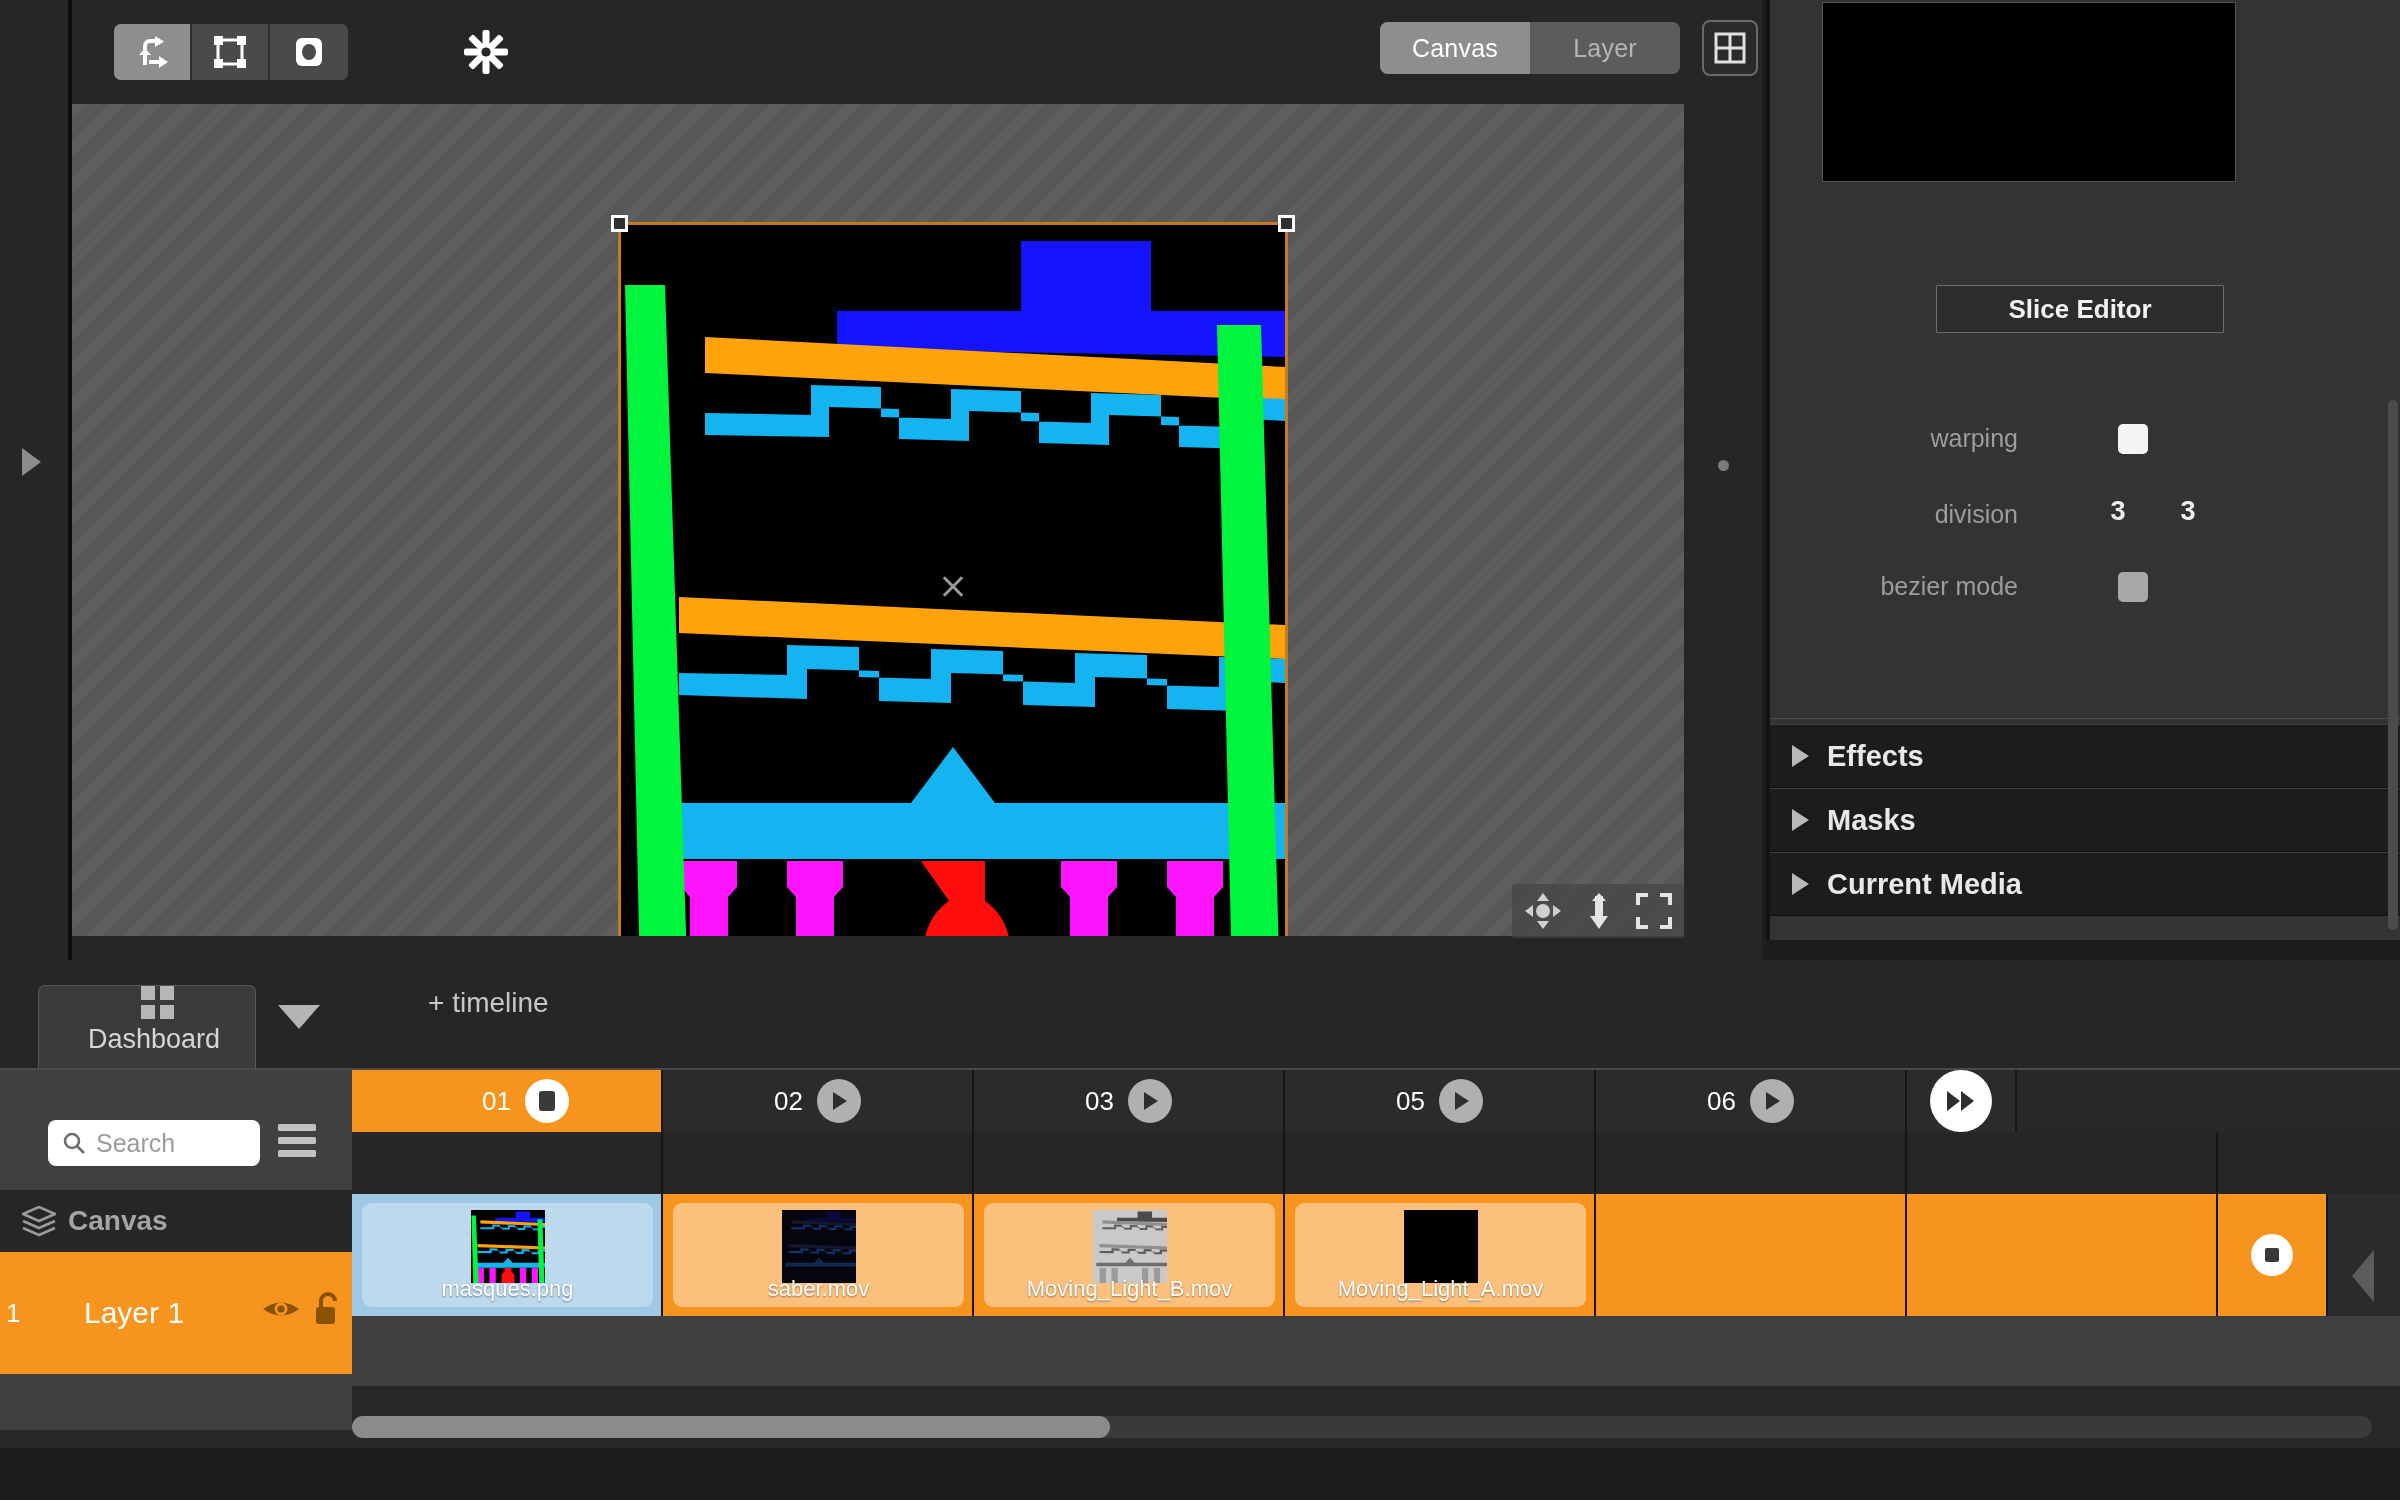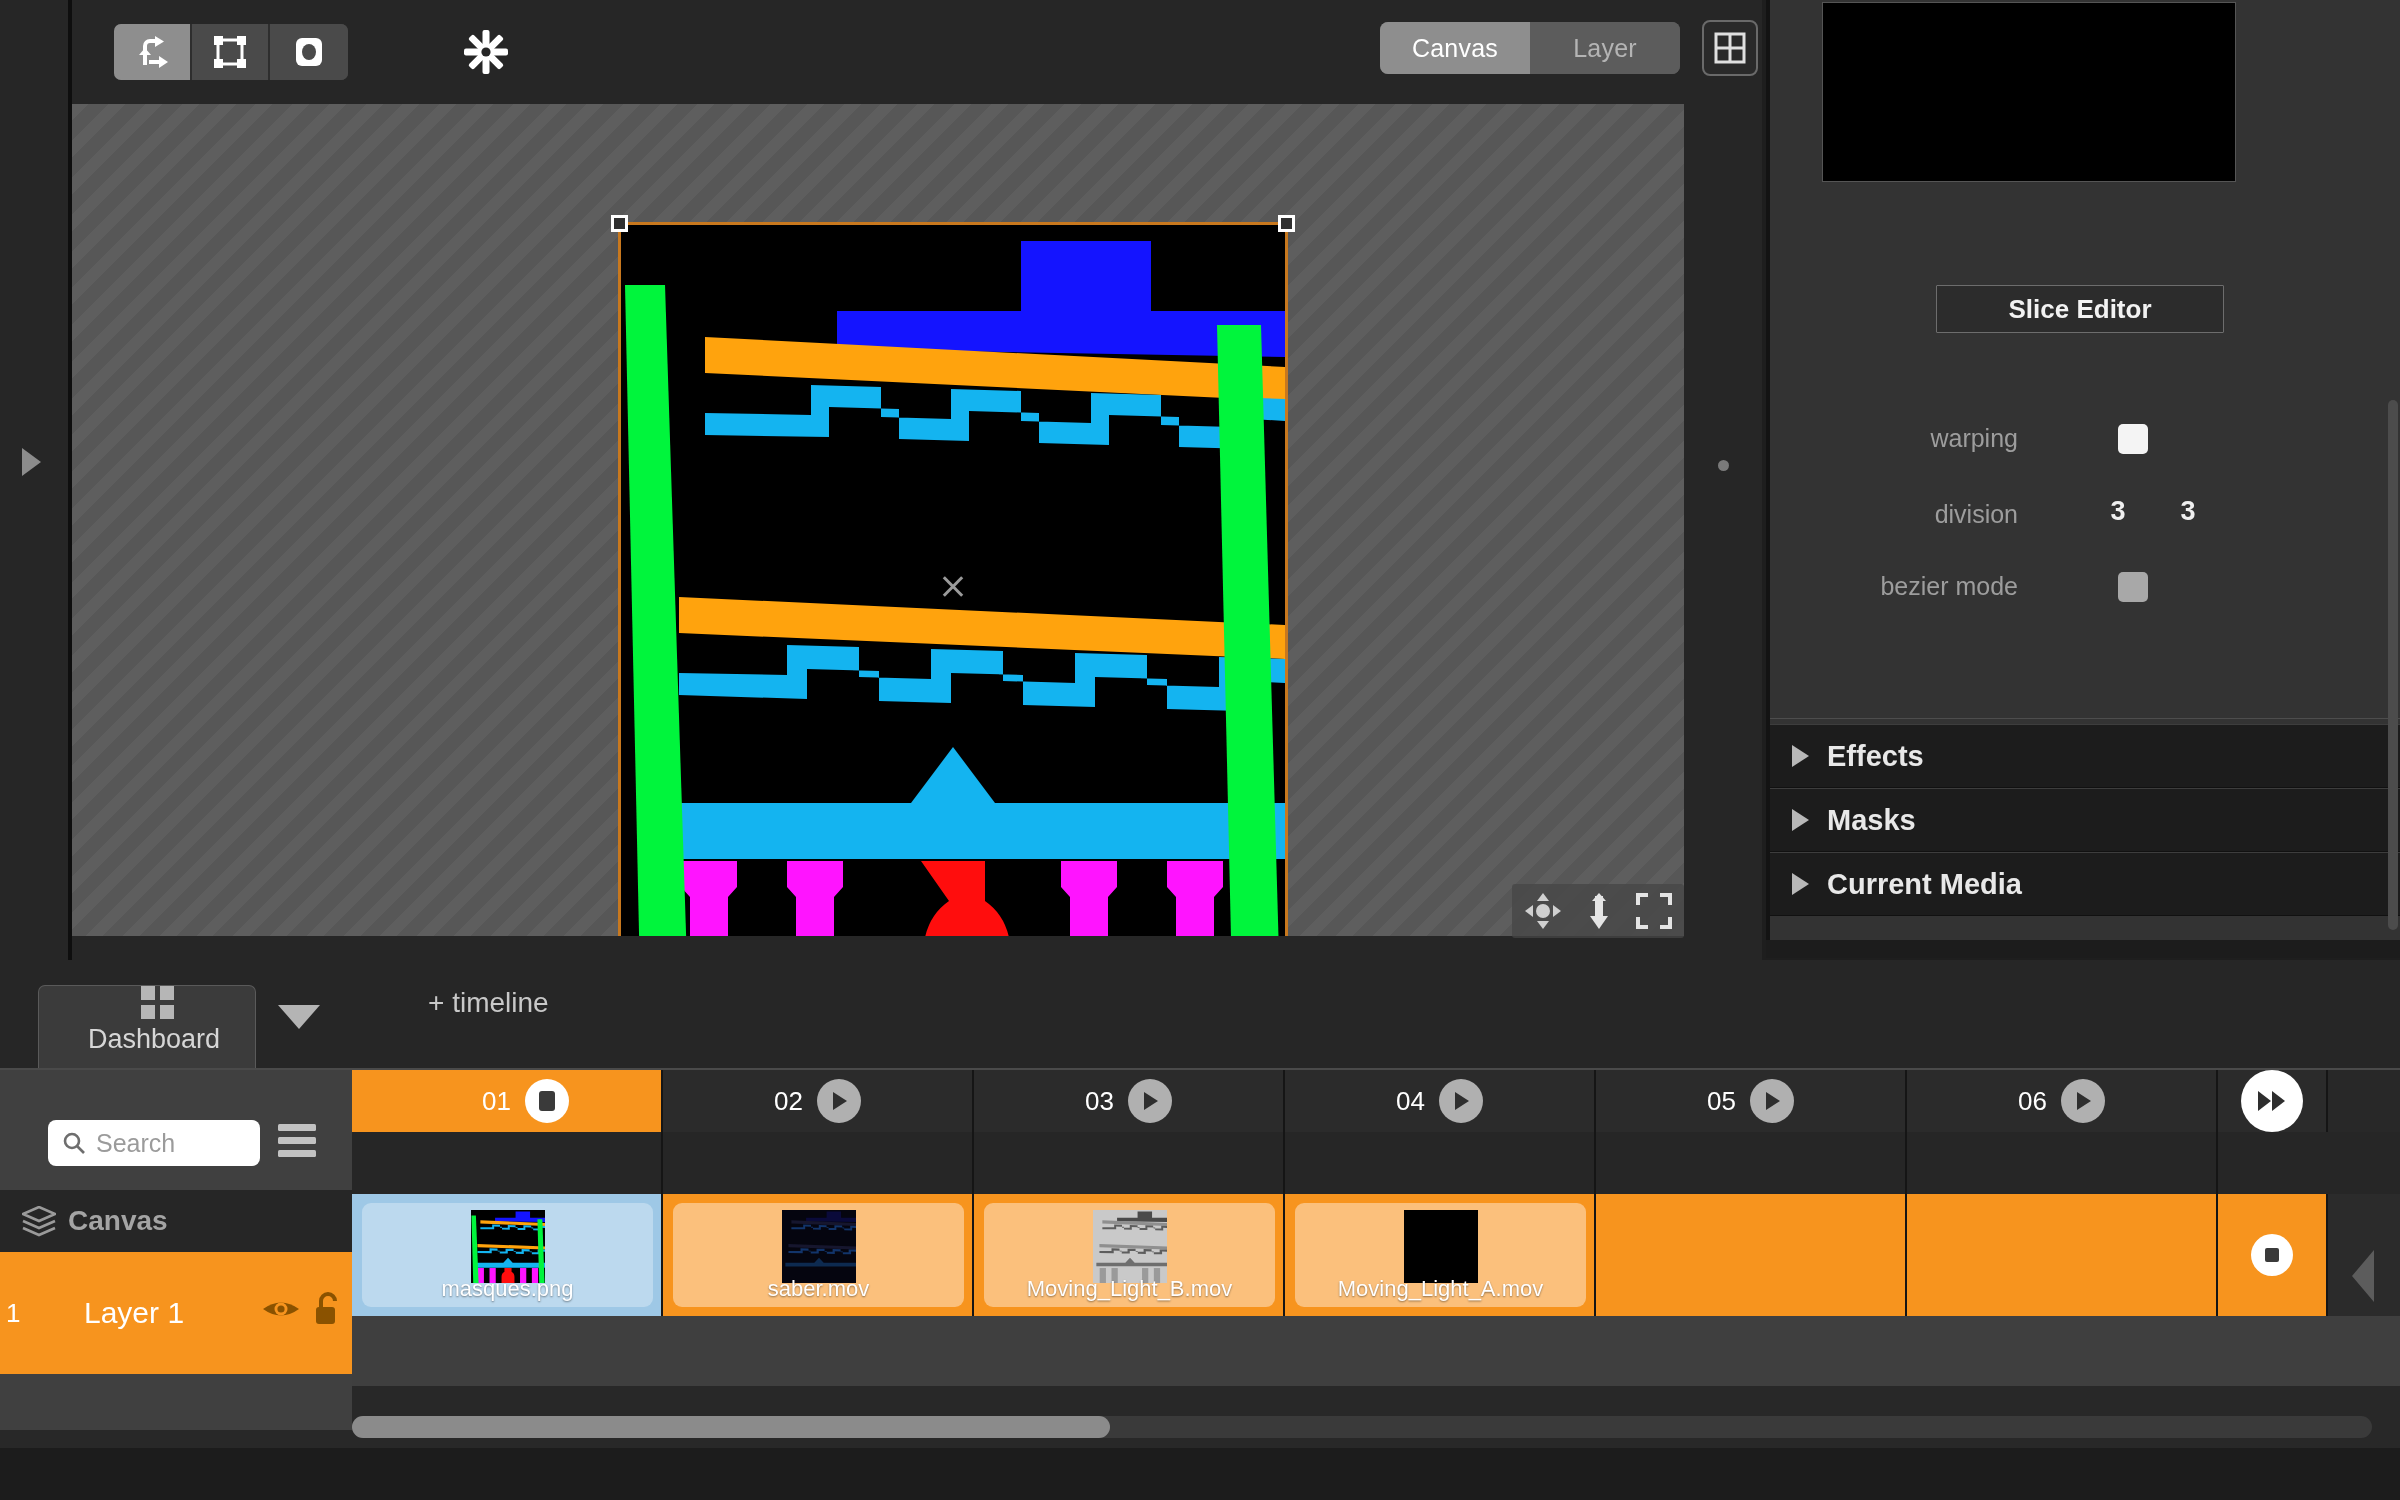--- a/index.html
+++ b/index.html
@@ -660,28 +660,20 @@
       </div>
       <div class="cue idle">
         <span class="cue-num">03</span>
         <span class="btn-circle">
           <svg width="20" height="22" viewBox="0 0 20 22">
               <polygon points="4,2 18,11 4,20" fill="#2e2e2e"></polygon>
             </svg>
         </span>
       </div>
       <div class="cue idle">
-        <span class="cue-num">04</span>
-        <span class="btn-circle">
-          <svg width="20" height="22" viewBox="0 0 20 22">
-              <polygon points="4,2 18,11 4,20" fill="#2e2e2e"></polygon>
-            </svg>
-        </span>
-      </div>
-      <div class="cue idle">
         <span class="cue-num">05</span>
         <span class="btn-circle">
           <svg width="20" height="22" viewBox="0 0 20 22">
               <polygon points="4,2 18,11 4,20" fill="#2e2e2e"></polygon>
             </svg>
         </span>
       </div>
       <div class="cue idle">
         <span class="cue-num">06</span>
         <span class="btn-circle">

